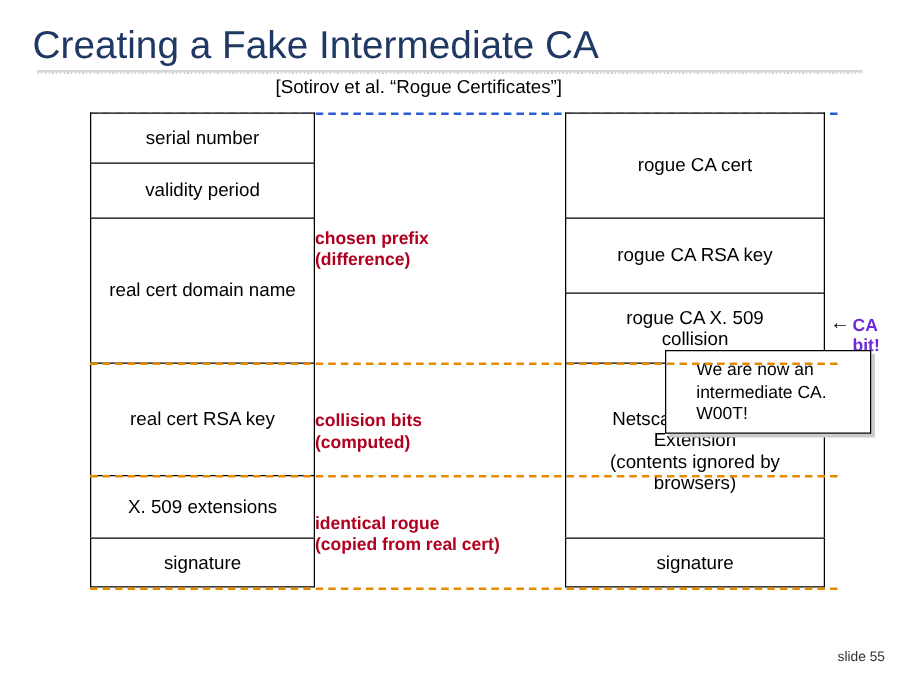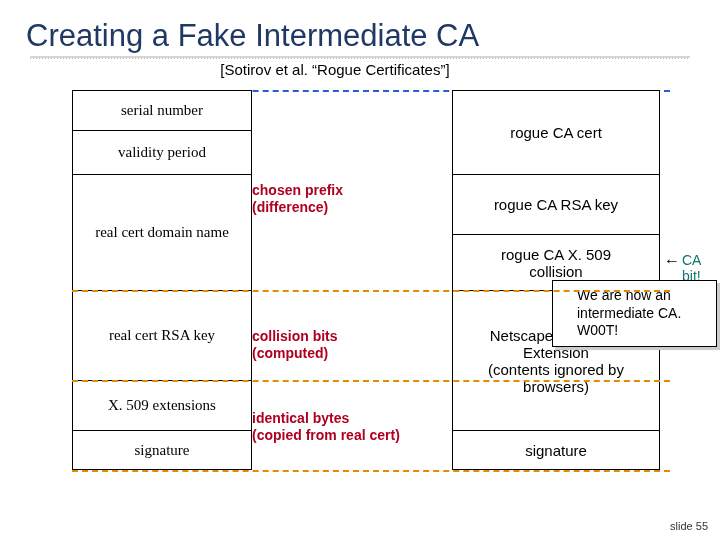--- a/index.html
+++ b/index.html
@@ -8,34 +8,34 @@
   .rule { height: 3px; background: repeating-linear-gradient(90deg,#888 0,#888 1px,#fff 1px,#fff 3px); margin: 0 30px 0 30px; border-top: 2px solid #bbb; opacity:0.6; }
   .cite { text-align: center; font-size: 15px; padding: 2px 50px 0 0; }
   .diagram { position: relative; margin: 12px 50px 0 72px; height: 410px; }
 
   .col { position: absolute; top: 0; }
   .left { left: 0; width: 180px; }
   .mid  { left: 180px; width: 200px; text-align:center; }
   .right{ left: 380px; width: 208px; }
 
   .cell { border: 1px solid #000; font-size: 15px; display:flex; align-items:center; justify-content:center; text-align:center; padding: 2px 4px; background:#fff; }
-  .left .cell { border-bottom: none; font-family: Liberation Serif, serif; }
+  .left .cell { border-bottom: none; }
   .left .cell:last-child { border-bottom: 1px solid #000; }
   .right .cell { border-bottom: none; }
   .right .cell:last-child { border-bottom: 1px solid #000; }
 
   .h40 { height: 40px; } .h44 { height: 44px; } .h60{height:60px;} .h50{height:50px;}
 
   .midlabel { color:#b00020; font-weight:bold; font-size:14px; position:absolute; width:200px; left:0; text-align:left; line-height:1.2; }
   .dashed-blue { border-top: 2px dashed #2a5cd6; position:absolute; left:0; right:0; }
   .dashed-orange { border-top: 2px dashed #e68a00; position:absolute; left:0; right:0; }
 
   .callout { position:absolute; right:-100px; top:165px; width:165px; border:1px solid #000; background:#fff; padding:6px 8px; font-size:14px; line-height:1.25; box-shadow: 3px 3px 0 #ccc; }
   .arrow { position:absolute; font-weight:bold; font-size:16px; }
-  .cabit { position:absolute; font-weight:normal; color:#0f766e; font-size:14px; }
+  .cabit { position:absolute; font-weight:bold; color:#6d28d9; font-size:14px; }
 
   .slidenum { position:absolute; right:12px; bottom:8px; font-size:11px; color:#333; }
 </style>
 </head>
 <body>
 
 <div class="title">Creating a Fake Intermediate CA</div>
 <div class="rule"></div>
 <div class="cite">[Sotirov et al. “Rogue Certificates”]</div>
 
@@ -55,21 +55,21 @@
   <div class="col mid">
     <div class="midlabel" style="top:92px">
       <span>chosen prefix</span><br>
       <span>(difference)</span>
     </div>
     <div class="midlabel" style="top:238px">
       <span>collision bits</span><br>
       <span>(computed)</span>
     </div>
     <div class="midlabel" style="top:320px">
-      <span>identical bytes</span><br>
+      <span>identical rogue</span><br>
       <span>(copied from real cert)</span>
     </div>
   </div>
 
   <div class="col right">
     <div class="cell" style="height:84px">rogue CA cert</div>
     <div class="cell h60">rogue CA RSA key</div>
     <div class="cell" style="height:56px">
       <span>
         <span>rogue CA X. 509</span><br>
@@ -83,21 +83,21 @@
         <span>(contents ignored by</span><br>
         <span>browsers)</span>
       </span>
     </div>
     <div class="cell h40">signature</div>
   </div>
 
   <div class="arrow" style="left:592px; top:160px;">←</div>
   <div class="cabit" style="left:610px; top:162px;">CA bit!</div>
 
-  <div class="callout" style="left:480px; top:190px; right:auto;padding-left:24px;">
+  <div class="callout" style="left:460px; top:190px; right:auto;padding-left:24px;">
     <span>We are now an</span><br>
     <span>intermediate CA.</span><br>
     <span>W00T!</span>
   </div>
 
   <div class="dashed-orange" style="top:200px"></div>
   <div class="dashed-orange" style="top:290px"></div>
   <div class="dashed-orange" style="top:380px"></div>
 
 </div>

